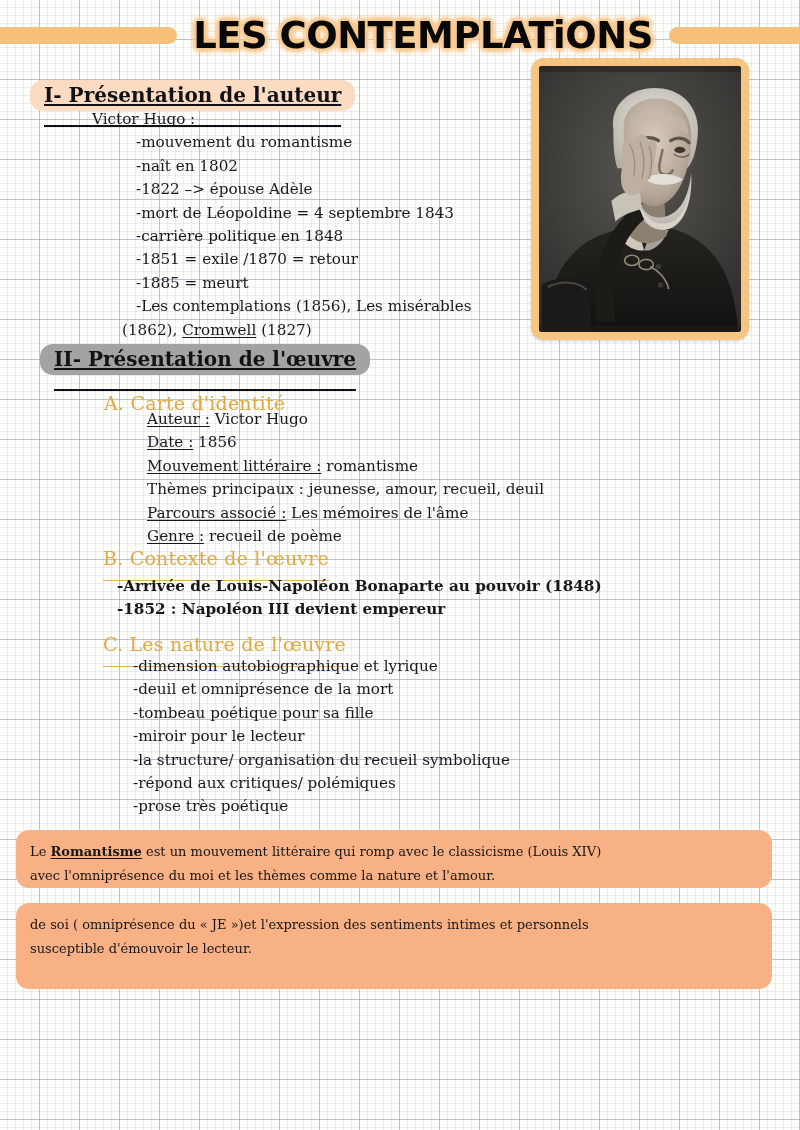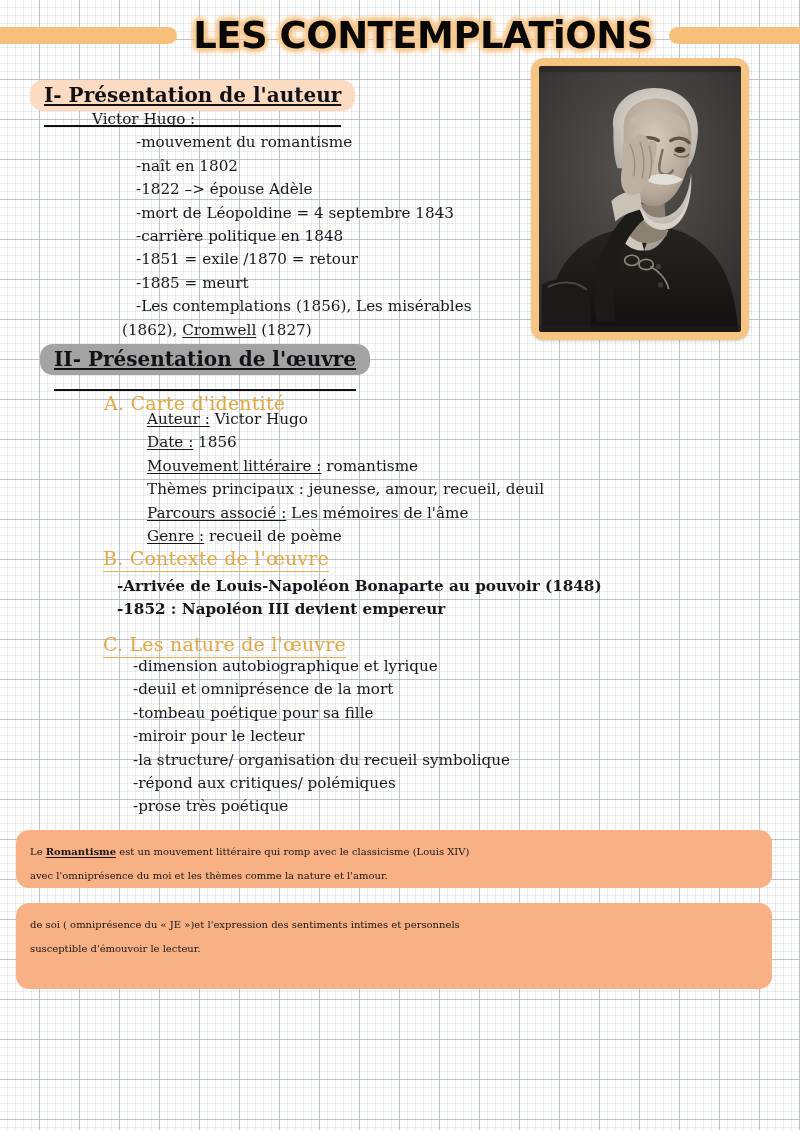--- a/index.html
+++ b/index.html
@@ -73,21 +73,21 @@
   .h2 { top: 344px; left: 40px; background: #a3a3a3; }
 
   
   .h-letter {
     position: absolute;
     font-size: 19px;
     color: #dfa840;
     white-space: nowrap;
     letter-spacing: 0.2px;
   }
-  .h-letter.ul { border-bottom: 1px solid #e2b057; padding-bottom: 2px; }
+  .h-letter.ul { border-bottom: 1px solid #e2b057; padding-bottom: 11px; }
   .hA { top: 379px; left: 104px; margin-top: 13px; }
   .hB { top: 547px; left: 103px; }
   .hC { top: 633px; left: 103px; }
 
   
   .tblock {
     position: absolute;
     font-size: 15.2px;
     line-height: 23.4px;
     color: #18181c;
@@ -125,21 +125,21 @@
   }
   .portrait svg { display:block; width:100%; height:100%; }
 
   
   .callout {
     position: absolute;
     background: #f8b184;
     border-radius: 13px;
     padding: 10px 14px 12px 14px;
     box-sizing: border-box;
-    font-size: 10px;
+    font-size: 13px;
     line-height: 24px;
     color: #161619;
   }
   .callout .line { display: block; white-space: nowrap; }
   .callout b.term {
     font-weight: bold;
     text-decoration: underline;
     text-underline-offset: 2px;
   }
   .c1 { top: 830px; left: 16px; width: 756px; height: 58px; }

